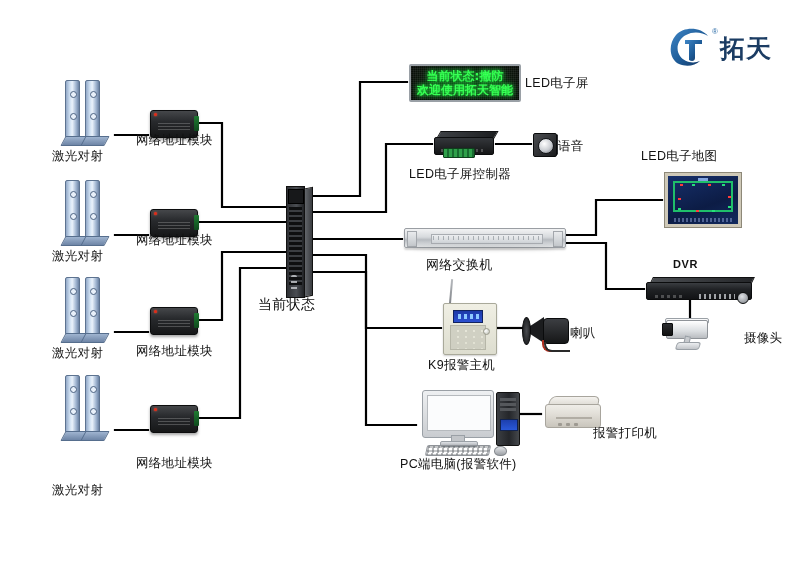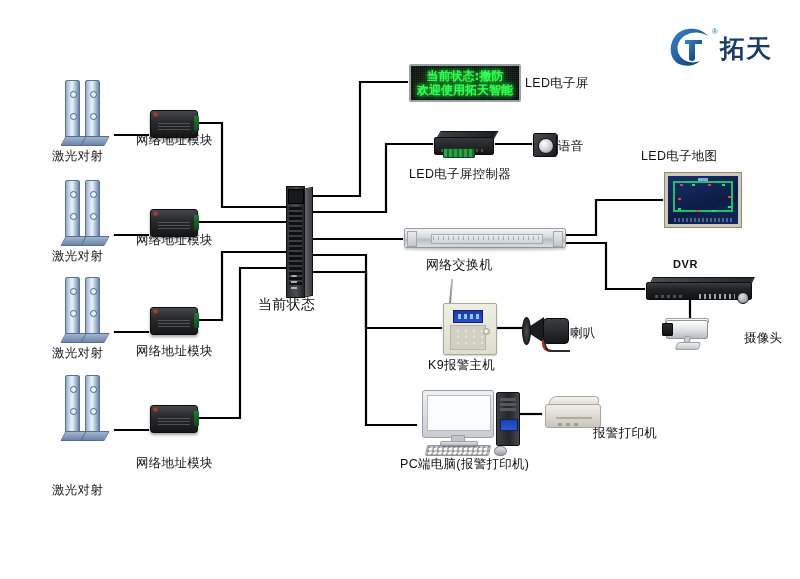--- a/index.html
+++ b/index.html
@@ -451,21 +451,21 @@
     <div class="mon-base"></div>
     <div class="tower">
       <i class="bay" style="top:5px"></i>
         <i class="bay" style="top:10px"></i>
         <i class="bay" style="top:15px"></i>
       <div class="scr"></div>
     </div>
     <div class="kbd"></div>
     <div class="mouse"></div>
   </div>
-  <div class="lbl" style="left:400px;top:456px;">PC端电脑(报警打印机)</div>
+  <div class="lbl" style="left:400px;top:456px;">PC端电脑(报警软件)</div>
 
   <div id="printer">
     <div class="pr-top"></div>
     <div class="pr-body">
       <div class="pr-slot"></div>
       <i class="pr-btn" style="left:12px"></i>
         <i class="pr-btn" style="left:20px"></i>
         <i class="pr-btn" style="left:28px"></i>
     </div>
   </div>

